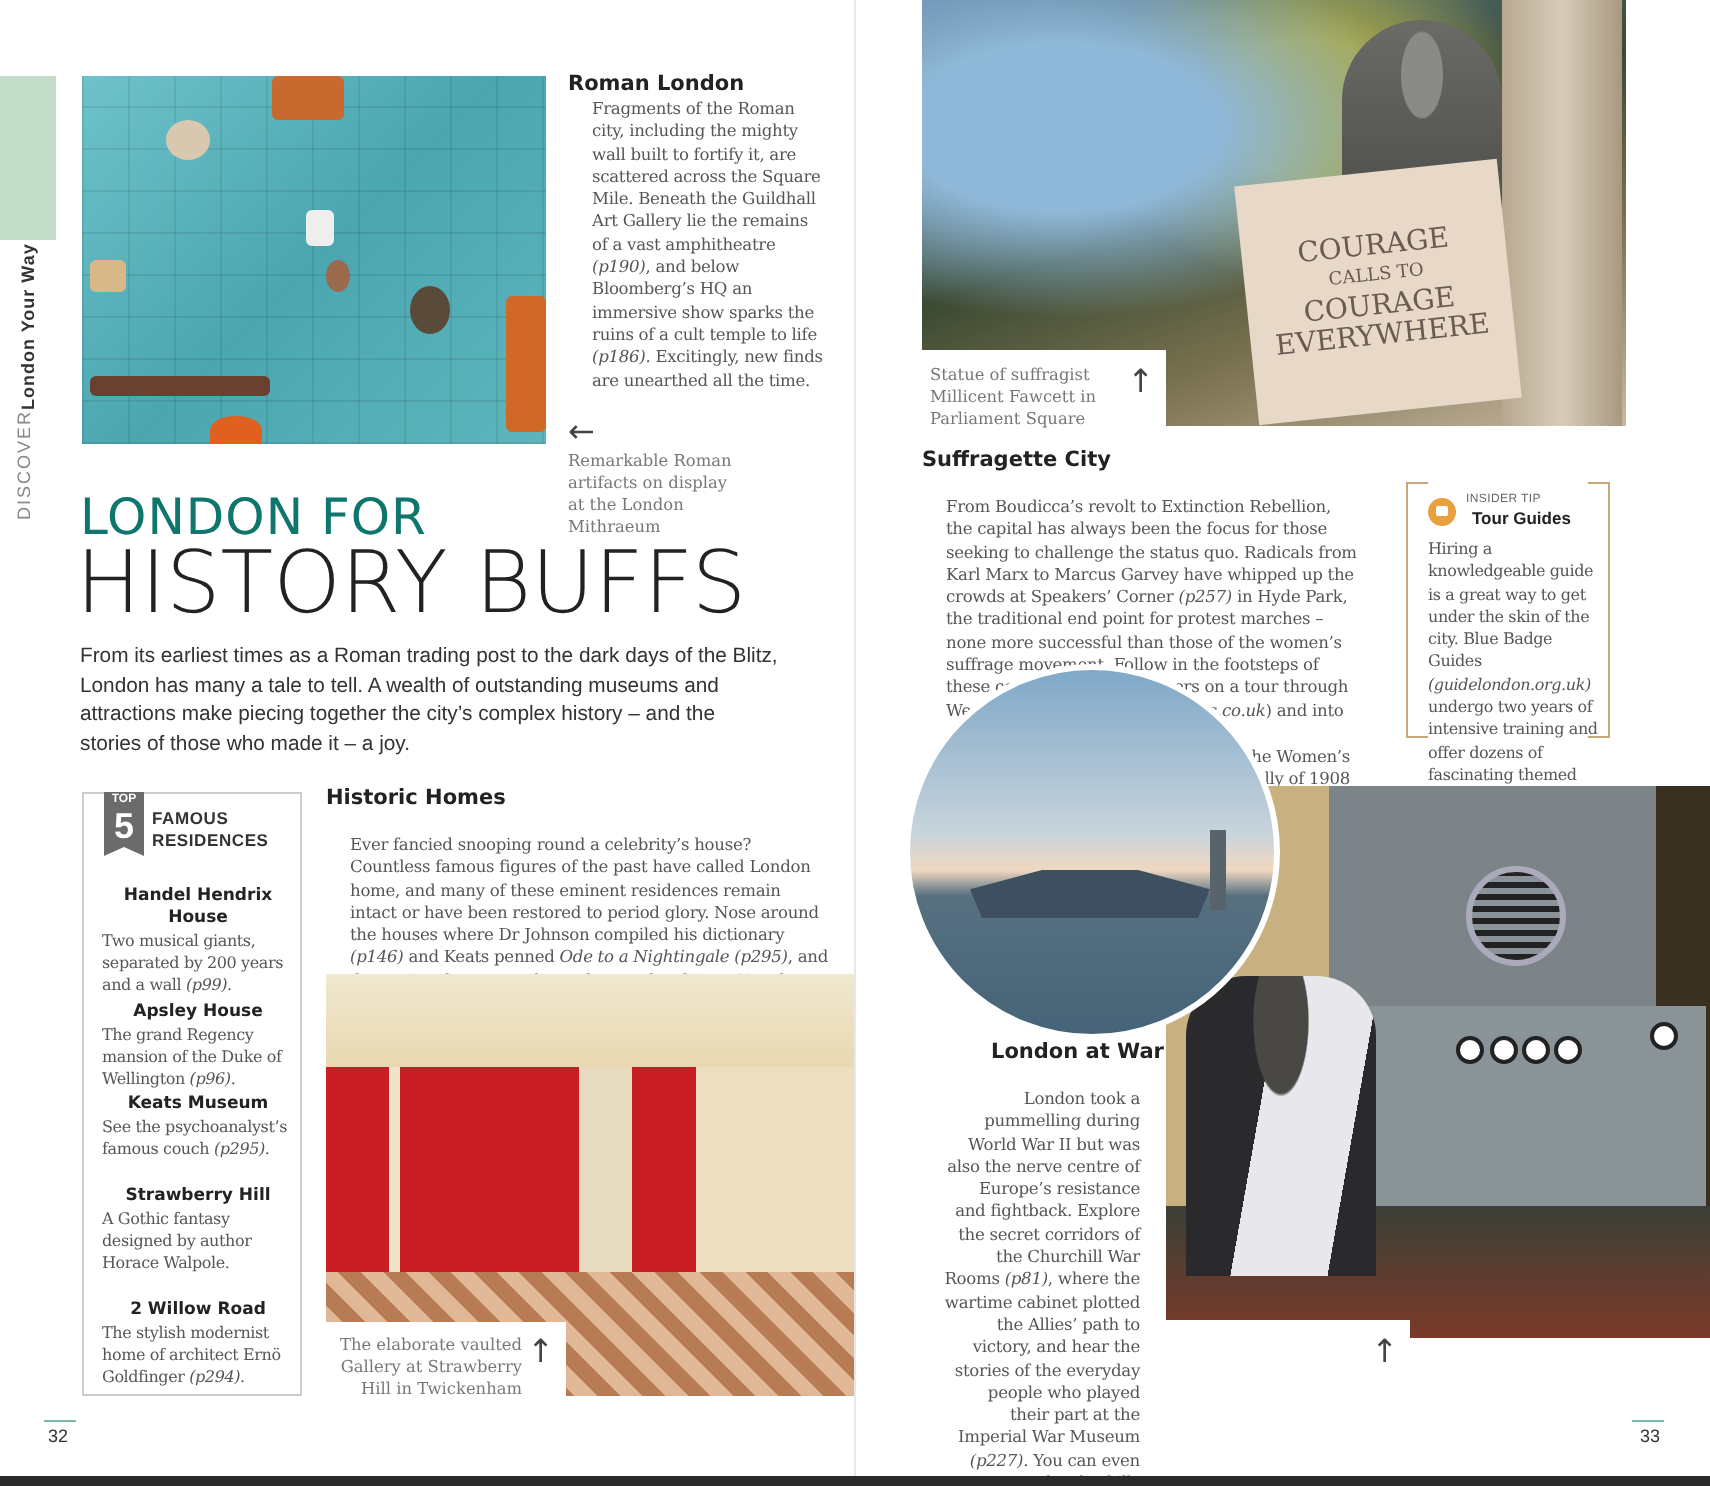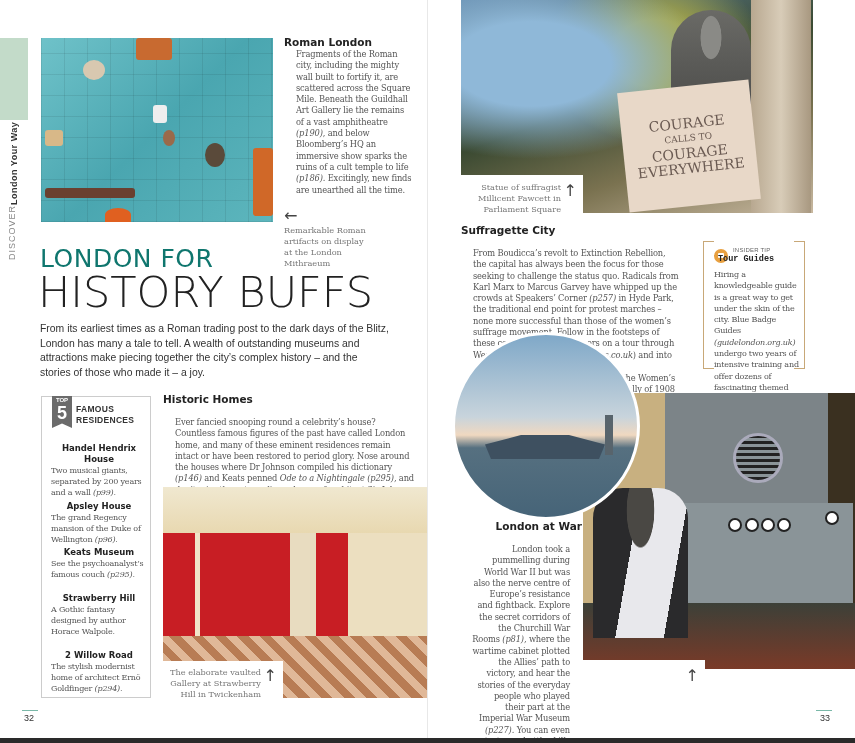--- a/index.html
+++ b/index.html
@@ -63,21 +63,21 @@
   .t5-item .d{font-size:8px;line-height:11px;color:#555;letter-spacing:-0.2px;}
   
   .tip{left:703px;top:241px;width:100px;height:128px;border-left:1px solid #c8a878;border-right:1px solid #c8a878;}
   .tip:before,.tip:after{content:"";position:absolute;left:0;width:10px;height:1px;background:#c8a878;}
   .tip:before{top:0;} .tip:after{bottom:0;}
   .tip .tr,.tip .br{position:absolute;right:0;width:10px;height:1px;background:#c8a878;}
   .tip .tr{top:0;} .tip .br{bottom:0;}
   .tip-icon{position:absolute;left:10px;top:8px;width:14px;height:14px;border-radius:50%;background:#e8a040;}
   .tip-icon:after{content:"";position:absolute;left:4px;top:4px;width:6px;height:5px;background:#fff;border-radius:1px;}
   .tip-label{position:absolute;left:29px;top:6px;font-family:"Liberation Sans",sans-serif;font-size:6px;color:#666;letter-spacing:0.2px;}
-  .tip-title{position:absolute;left:14px;top:13px;font-family:Liberation Mono, monospace;font-weight:bold;font-size:8.5px;color:#222;}
+  .tip-title{position:absolute;left:32px;top:13px;font-family:Liberation Sans, sans-serif;font-weight:bold;font-size:8.5px;color:#222;}
   .tip-text{position:absolute;left:10px;top:28px;width:88px;font-size:8px;line-height:11.3px;color:#555;letter-spacing:-0.2px;}
   .pnum{font-family:"Liberation Sans",sans-serif;font-size:9px;color:#333;}
   .pnum-line{height:1px;width:16px;background:#7ab8a8;}
 </style>
 </head>
 <body>
 
 <div class="abs spine"></div>
 
 <div class="abs side-tab"></div>
@@ -160,21 +160,21 @@
   <div class="figure"></div>
   <div class="tree"></div>
   <div class="banner">
     <div>COURAGE</div>
     <div class="small">CALLS TO</div>
     <div>COURAGE</div>
     <div>EVERYWHERE</div>
   </div>
 </div>
 <div class="abs cap-box" style="left:461px;top:175px;width:122px;height:40px;">
-  <div class="cap" style="position:absolute;right:22px;top:7px;width:96px;text-align:right;">Statue of suffragist Millicent Fawcett in Parliament Square</div>
+  <div class="cap" style="position:absolute;right:22px;top:7px;width:96px;text-align:left;">Statue of suffragist Millicent Fawcett in Parliament Square</div>
   <div class="arrow abs" style="right:6px;top:8px;">↑</div>
 </div>
 
 <div class="abs" style="left:461px;top:224px;width:232px;">
   <p class="h3">Suffragette City</p>
   <p class="p"><span>From Boudicca’s revolt to Extinction Rebellion, the capital has always been the focus for those seeking to challenge the status quo. Radicals from Karl Marx to Marcus Garvey have whipped up the crowds at Speakers’ Corner </span><em>(p257)</em><span> in Hyde Park, the traditional end point for protest marches – none more successful than those of the women’s suffrage movement. Follow in the footsteps of these courageous campaigners on a tour through Westminster (</span><em>londonguidedwalks.co.uk</em><span>) and into</span></p>
   <div class="p" style="text-align:right;">
     <div style="padding-right:6px;">the park, where the Women’s</div>
     <div style="padding-right:6px;">Sunday rally of 1908</div>
     <div style="padding-right:30px;">galvanized a</div>

